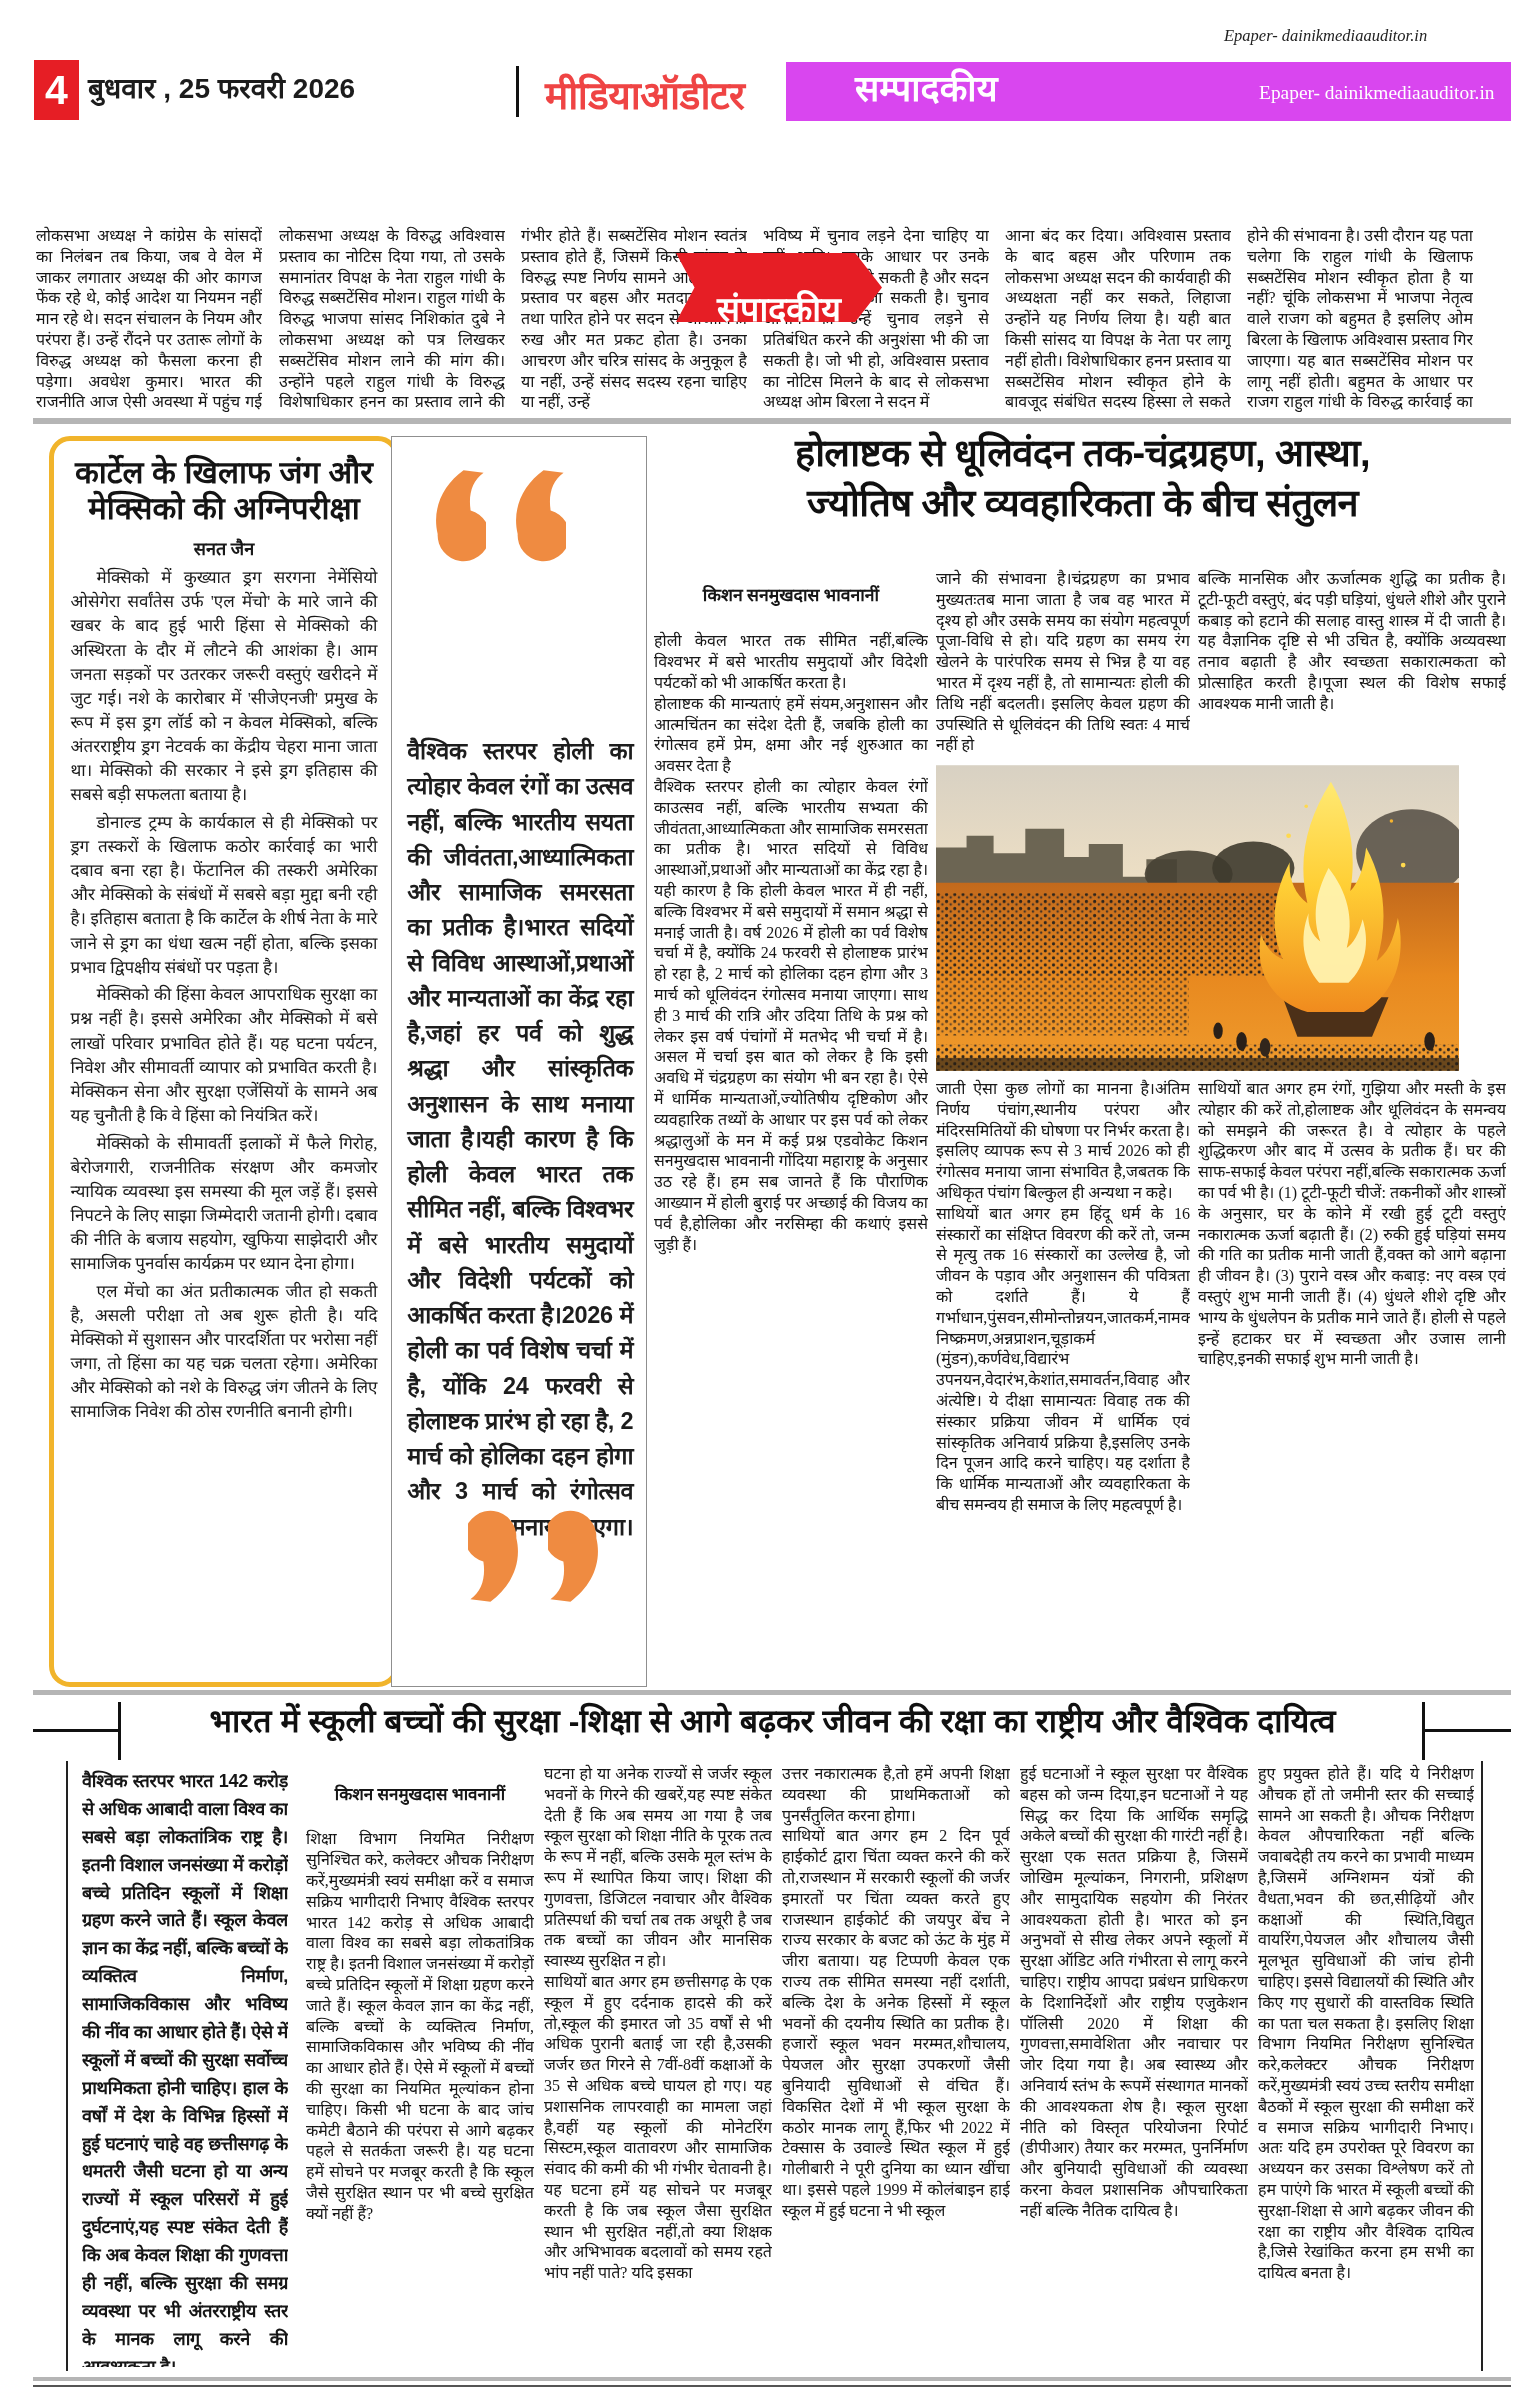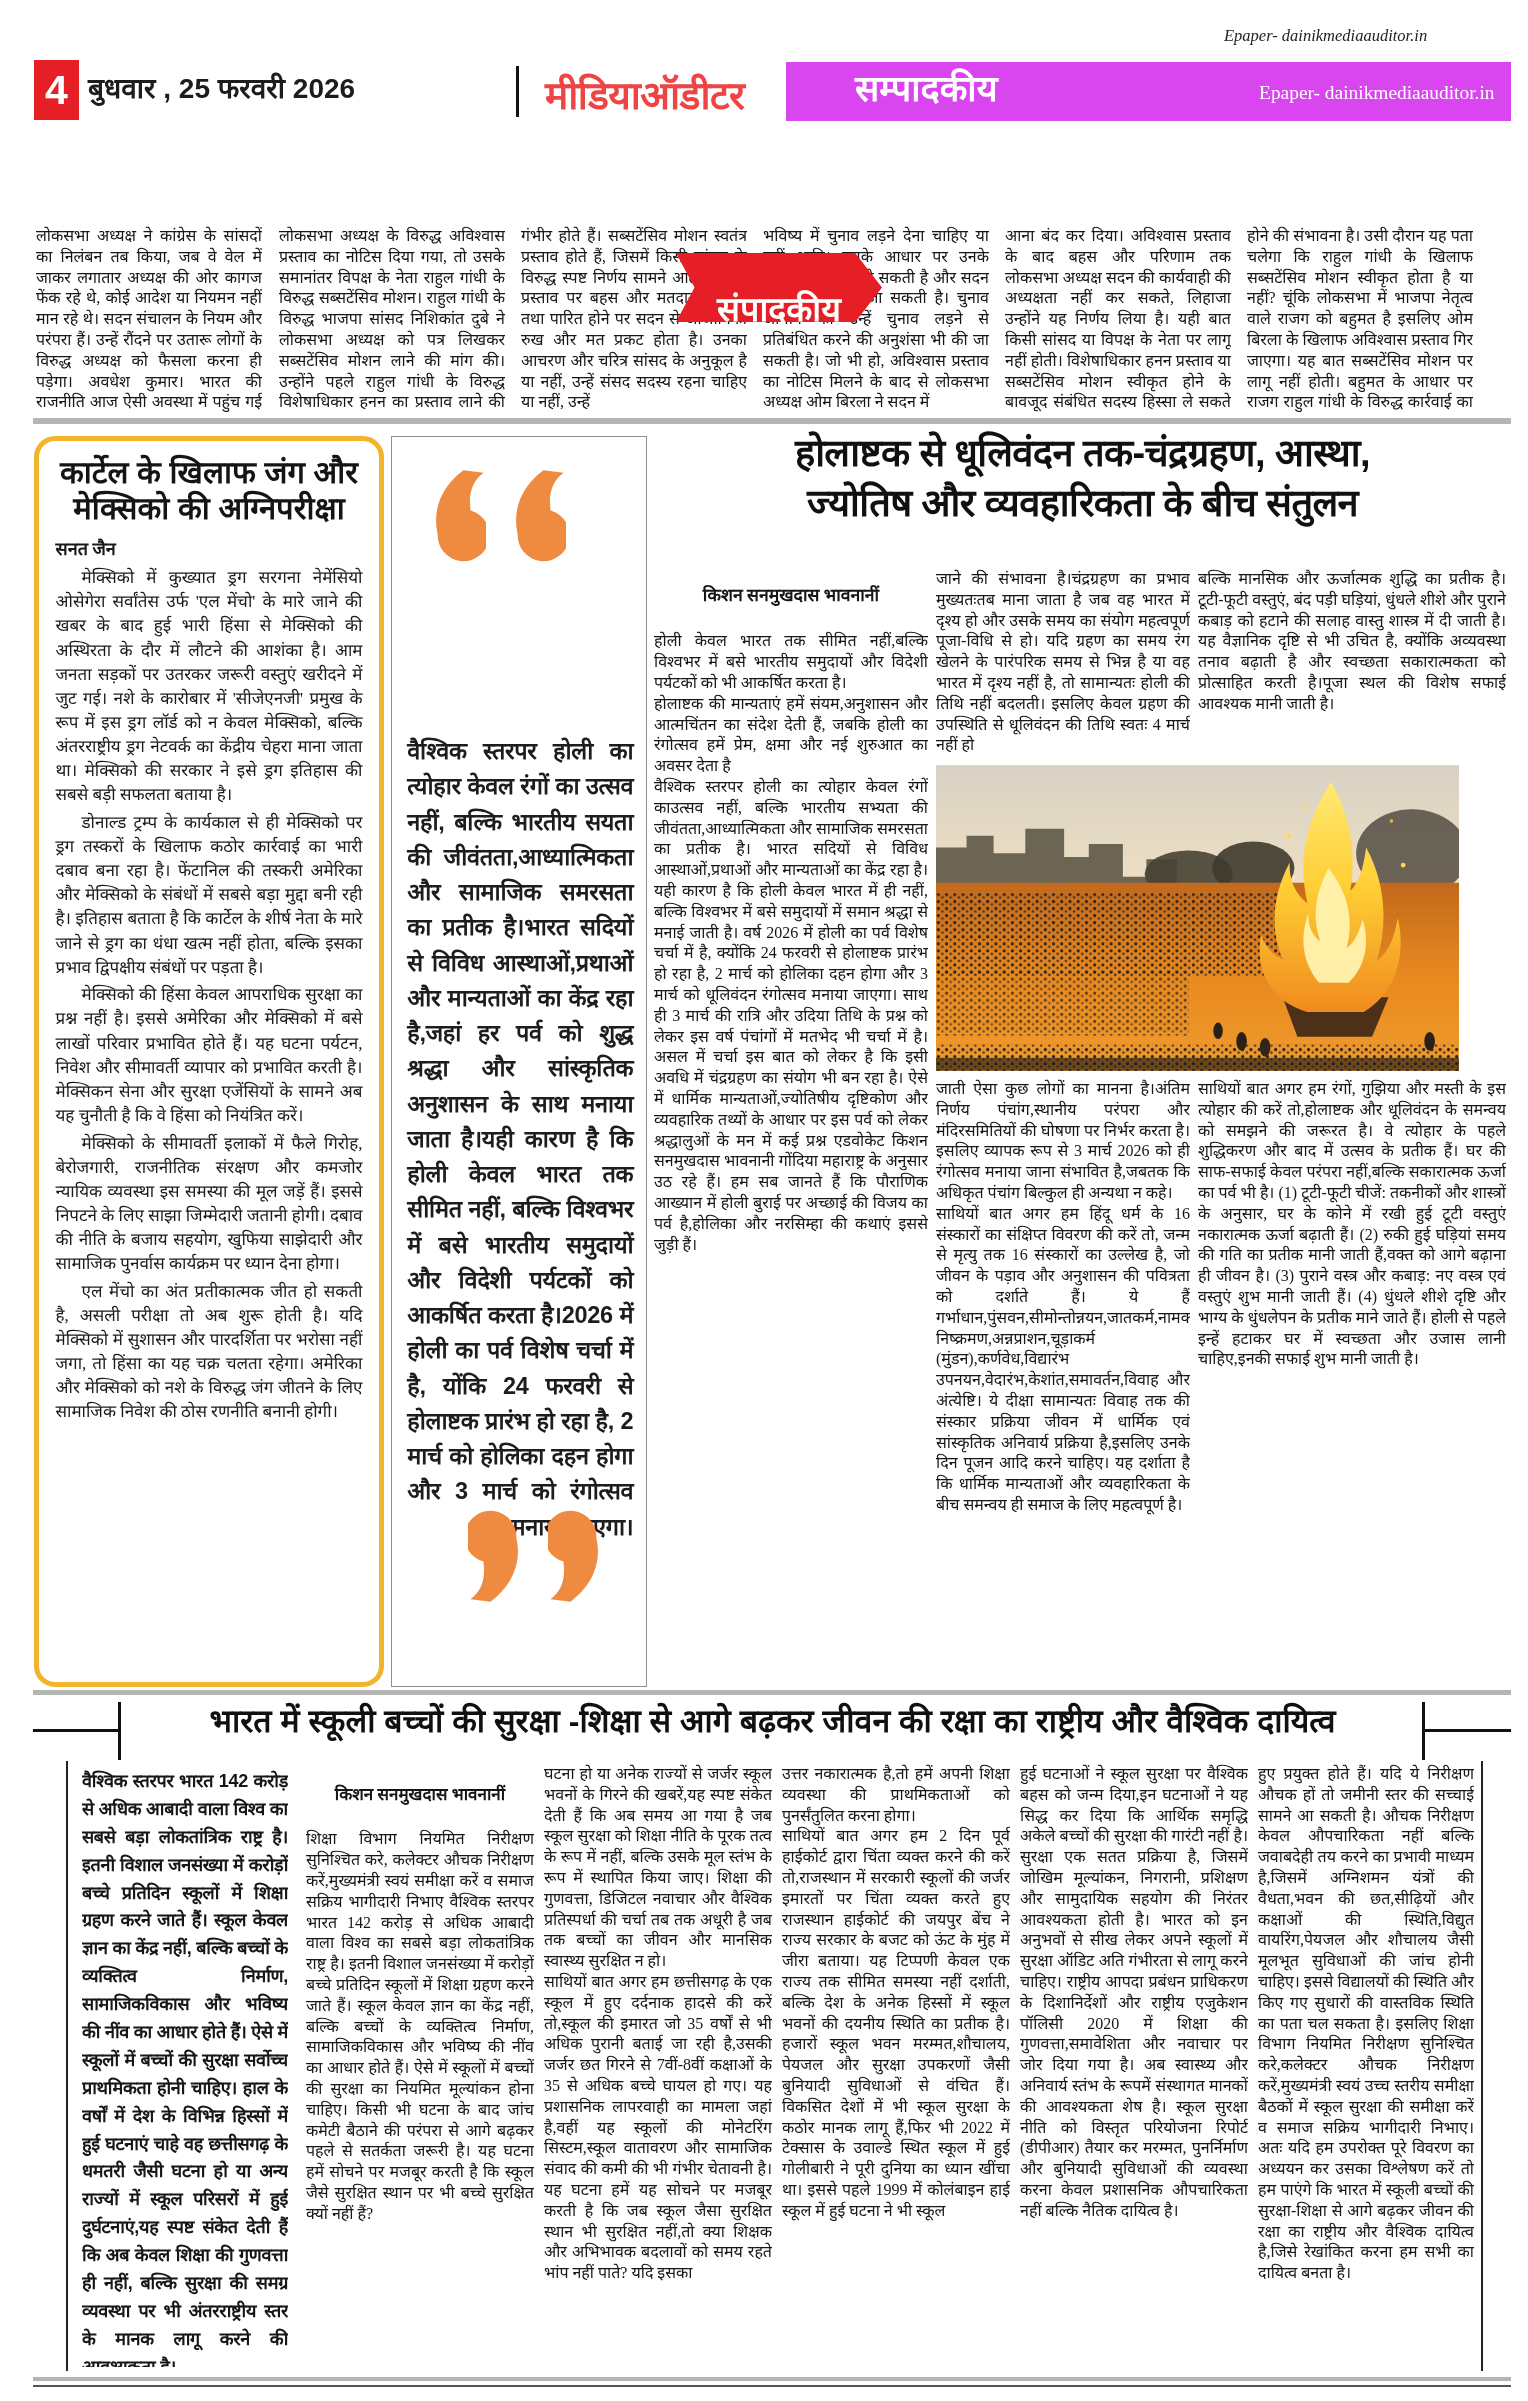--- a/index.html
+++ b/index.html
@@ -22,24 +22,24 @@
            font:800 39px/1.1 "Liberation Sans",sans-serif;color:#111;letter-spacing:-0.6px;}
   
   .col{position:absolute;overflow:hidden;text-align:justify;white-space:pre-line;
        font:400 16px/1.30 "Liberation Serif",serif;color:#161616;}
   .stamp{left:676px;top:253px;width:206px;height:69px;background:#e61e25;
          clip-path:polygon(0% 0%,87% 0%,100% 50%,87% 100%,0% 100%,9% 50%);}
   .stamp span{position:absolute;left:0;top:14px;width:100%;text-align:center;
               font:800 34px/1 "Liberation Sans",sans-serif;color:#fff;margin-top:25px;}
   .rule-gray{background:#b5b5b5;}
   
-  .leftbox{left:34px;top:436px;width:350px;height:1251px;border:5.3px solid #f1b42b;border-radius:21px;
+  .leftbox{left:49px;top:436px;width:350px;height:1251px;border:5.3px solid #f1b42b;border-radius:21px;
            box-sizing:border-box;padding:9.4px 16.5px;overflow:hidden;background:#fff;}
   .leftbox h2{margin:4.7px 0 0 0;text-align:center;font:800 31px/1.16 "Liberation Sans",sans-serif;color:#141414;}
-  .leftbox .byline{font:700 18px/1 "Liberation Serif",serif;margin:13px 0 8.2px 0;}
+  .leftbox .byline{text-align:center;font:700 18px/1 "Liberation Serif",serif;margin:13px 0 8.2px 0;}
   .leftbox p{margin:0 0 3.5px 0;text-align:justify;font:400 17px/1.42 "Liberation Serif",serif;text-indent:26px;}
   
   .quotebox{left:391px;top:436px;width:256px;height:1251px;border:1.8px solid #8f8f8f;box-sizing:border-box;
             background:#fff;overflow:hidden;}
   .qmark{position:absolute;width:59px;height:103px;}
   .qtext{position:absolute;left:15.3px;top:297px;width:226px;font:800 23.5px/1.5 "Liberation Sans",sans-serif;
          color:#1d1d1d;text-align:justify;text-align-last:right;letter-spacing:-0.3px;}
   
   .r-hl{left:654px;top:428px;width:857px;text-align:center;
         font:800 38px/1.32 "Liberation Sans",sans-serif;color:#101010;letter-spacing:-0.6px;}

